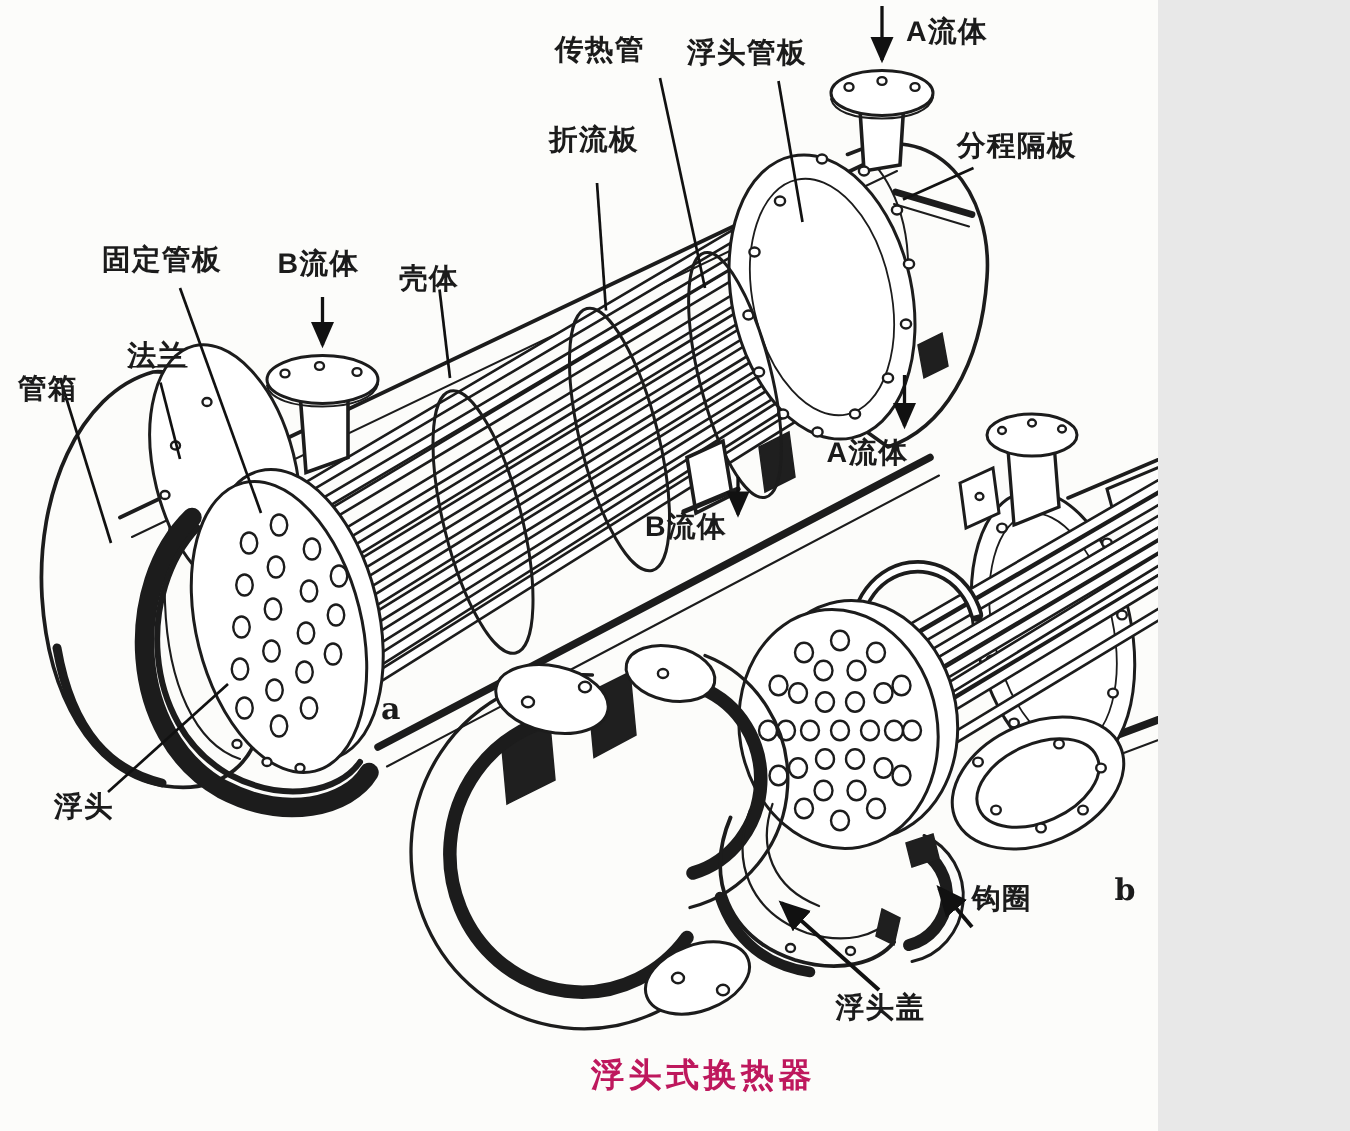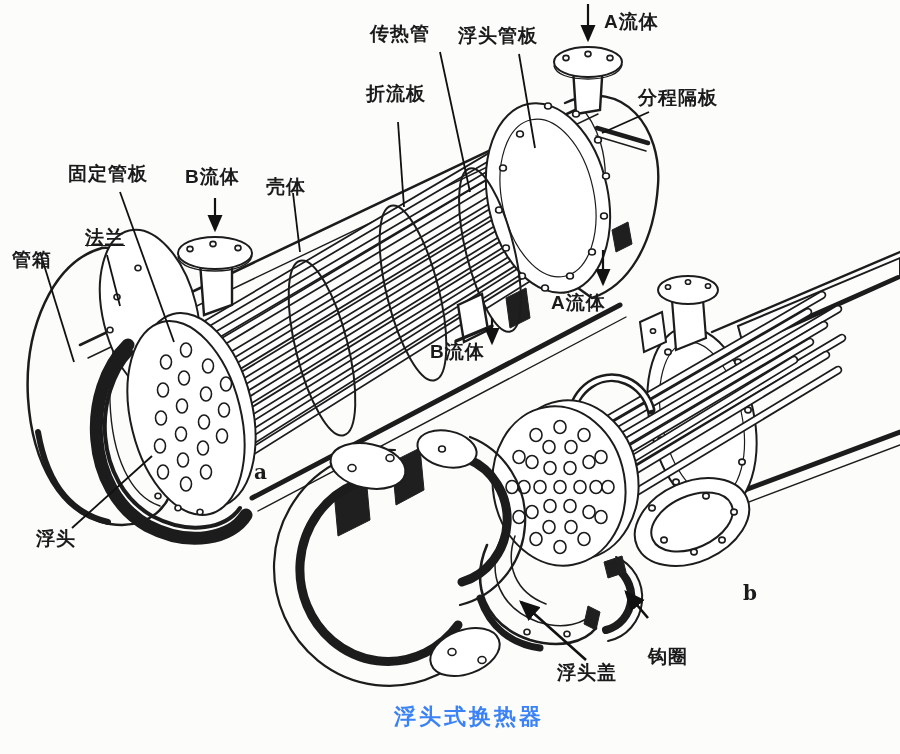--- a/index.html
+++ b/index.html
@@ -1,30 +1,30 @@
 <!DOCTYPE html>
 <html><head>
 <meta charset="utf-8">
 <style>
   html,body{margin:0;padding:0;background:#e8e8e8;}
   #stage{
-    position:relative;width:900px;height:754px;background:#fcfcfa;
+    position:relative;width:772px;height:754px;background:#fcfcfa;
     font-family:"Liberation Sans","DejaVu Sans",sans-serif;overflow:hidden;
   }
   #art{position:absolute;left:0;top:0;}
   .lbl{
     position:absolute;font-weight:bold;font-size:19px;color:#1b1b1b;
     letter-spacing:1px;white-space:nowrap;line-height:1.1;
   }
   .sub{
     position:absolute;font-family:"DejaVu Serif","Liberation Serif",serif;
     font-weight:bold;font-size:20px;color:#1b1b1b;
   }
   .title{
-    position:absolute;font-weight:bold;font-size:22px;color:#3b82f6;
+    position:absolute;font-weight:bold;font-size:22px;color:#be185d;
     letter-spacing:3px;white-space:nowrap;
   }
   
   .ln{stroke:#1c1c1c;fill:none;stroke-linecap:round;stroke-linejoin:round;}
   .to{stroke:#1c1c1c;stroke-width:8.5;stroke-linecap:round;}
   .ti{stroke:#ffffff;stroke-width:5;stroke-linecap:round;}
   .bh{fill:#ffffff;stroke:#1c1c1c;stroke-width:1.6;}
   .th{fill:#ffffff;stroke:#1c1c1c;stroke-width:2;}
   .ld{stroke:#111111;stroke-width:1.8;fill:none;}
   .ar{stroke:#111111;stroke-width:2.2;fill:none;marker-end:url(#arrow);}
@@ -355,20 +355,20 @@
   <div class="lbl" style="left:638px;top:88px;">分程隔板</div>
   <div class="lbl" style="left:366px;top:84px;">折流板</div>
   <div class="lbl" style="left:68px;top:164px;">固定管板</div>
   <div class="lbl" style="left:185px;top:167px;">B流体</div>
   <div class="lbl" style="left:266px;top:166px;margin-top:11px;">壳体</div>
   <div class="lbl" style="left:12px;top:226px;margin-top:24px;">管箱</div>
   <div class="lbl" style="left:85px;top:228px;text-decoration:underline;">法兰</div>
   <div class="lbl" style="left:551px;top:293px;">A流体</div>
   <div class="lbl" style="left:430px;top:342px;">B流体</div>
   <div class="lbl" style="left:36px;top:529px;">浮头</div>
-  <div class="lbl" style="left:648px;top:647px;">钩圈</div>
+  <div class="lbl" style="left:648px;top:590px;">钩圈</div>
   <div class="lbl" style="left:557px;top:663px;">浮头盖</div>
 
   <div class="sub" style="left:254px;top:460px;">a</div>
   <div class="sub" style="left:743px;top:581px;">b</div>
 
   <div class="title" style="left:394px;top:702px;">浮头式换热器</div>
 </div>
 
 </body></html>

